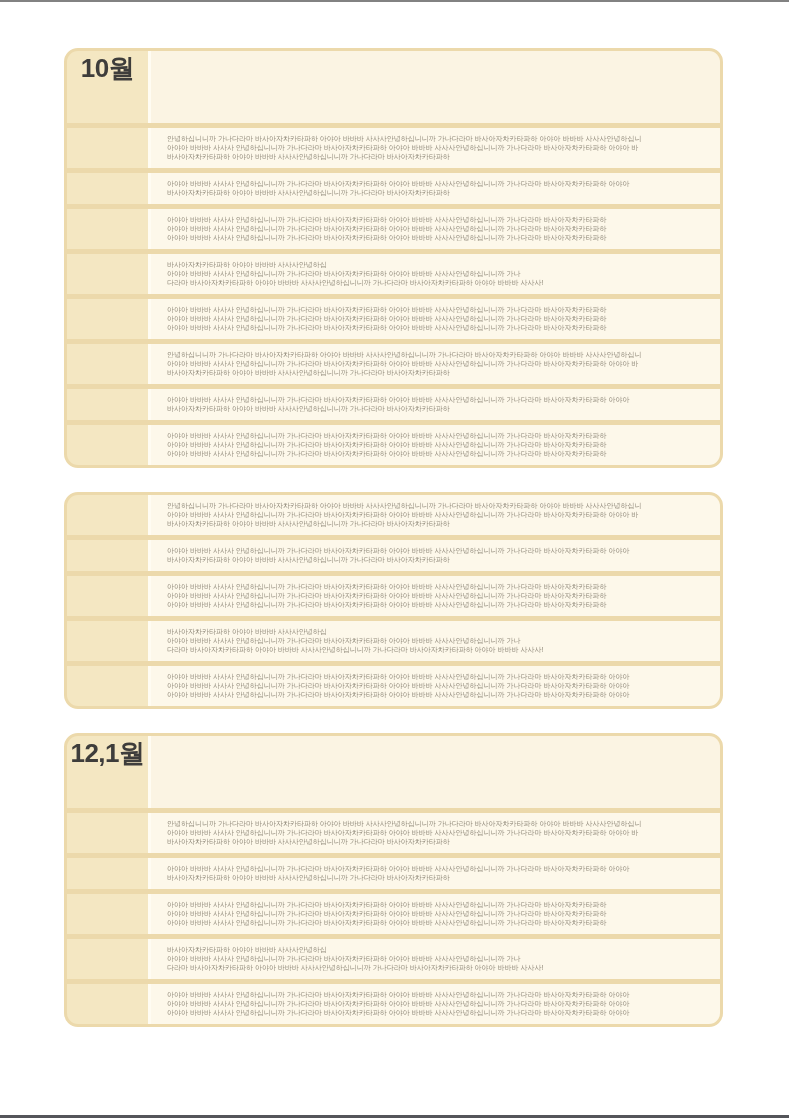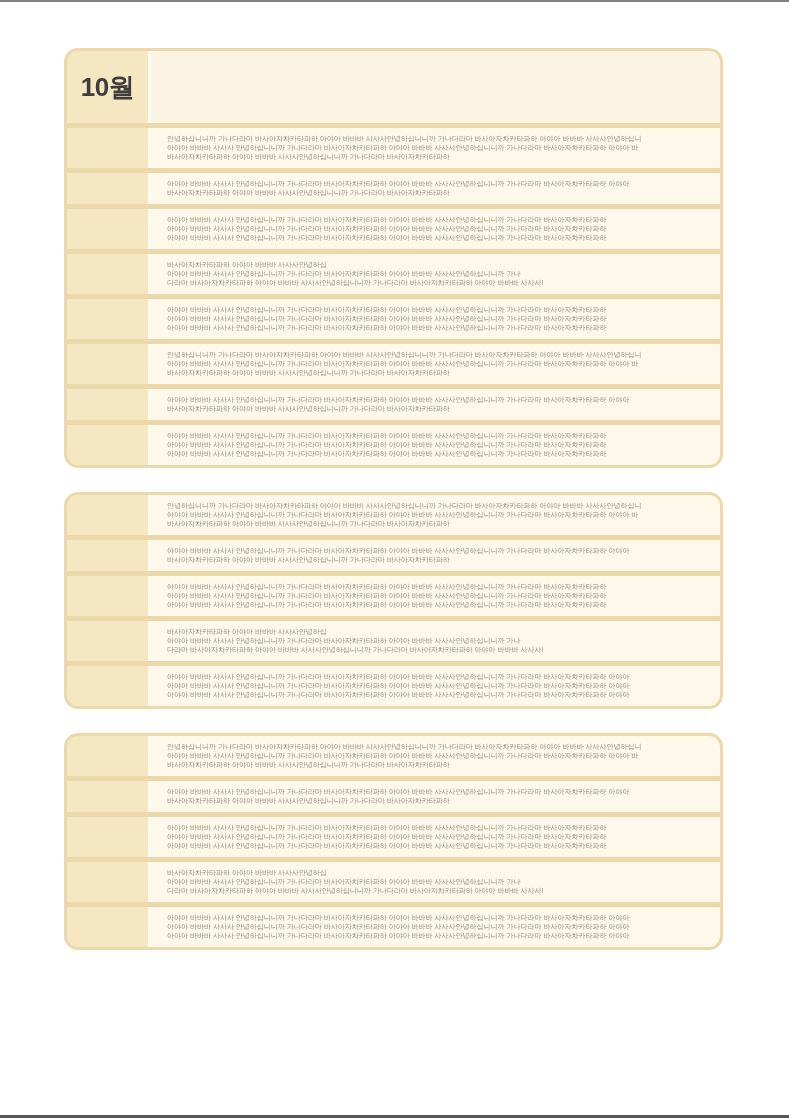--- a/index.html
+++ b/index.html
@@ -44,21 +44,20 @@
 
   .cell-right {
     flex: 1 1 auto;
     background: var(--cell-cream, #fdf8ea);
     min-width: 0;
   }
 
   .header-row { height: 72px; }
   .header-row .cell-left {
     display: flex;
-    align-items: center;
     justify-content: center;
   }
   .header-row .cell-right { background: var(--cell-cream-header, #fbf4e3); }
 
   .month-label {
     font-size: 26px;
     font-weight: 800;
     letter-spacing: -0.5px;
     color: var(--month-text, #3e3d3b);
     white-space: nowrap;
@@ -185,20 +184,26 @@
         <div class="row body-row">
           <div class="cell-left"></div>
           <div class="cell-right">
             <div class="text-line">아야아 바바바 사사사 안녕하십니니까 가나다라마 바사아자차카타파하 아야아 바바바 사사사안녕하십니니까 가나다라마 바사아자차카타파하 아야아</div>
             <div class="text-line">아야아 바바바 사사사 안녕하십니니까 가나다라마 바사아자차카타파하 아야아 바바바 사사사안녕하십니니까 가나다라마 바사아자차카타파하 아야아</div>
             <div class="text-line">아야아 바바바 사사사 안녕하십니니까 가나다라마 바사아자차카타파하 아야아 바바바 사사사안녕하십니니까 가나다라마 바사아자차카타파하 아야아</div>
           </div>
         </div>
       </section>
       <section class="month-table">
+        <div class="row header-row">
+          <div class="cell-left">
+            <span class="month-label">12,1월</span>
+          </div>
+          <div class="cell-right"></div>
+        </div>
         <div class="row body-row">
           <div class="cell-left"></div>
           <div class="cell-right">
             <div class="text-line">안녕하십니니까 가나다라마 바사아자차카타파하 아야아 바바바 사사사안녕하십니니까 가나다라마 바사아자차카타파하 아야아 바바바 사사사안녕하십니</div>
             <div class="text-line">아야아 바바바 사사사 안녕하십니니까 가나다라마 바사아자차카타파하 아야아 바바바 사사사안녕하십니니까 가나다라마 바사아자차카타파하 아야아 바</div>
             <div class="text-line">바사아자차카타파하 아야아 바바바 사사사안녕하십니니까 가나다라마 바사아자차카타파하</div>
           </div>
         </div>
         <div class="row body-row">
           <div class="cell-left"></div>

